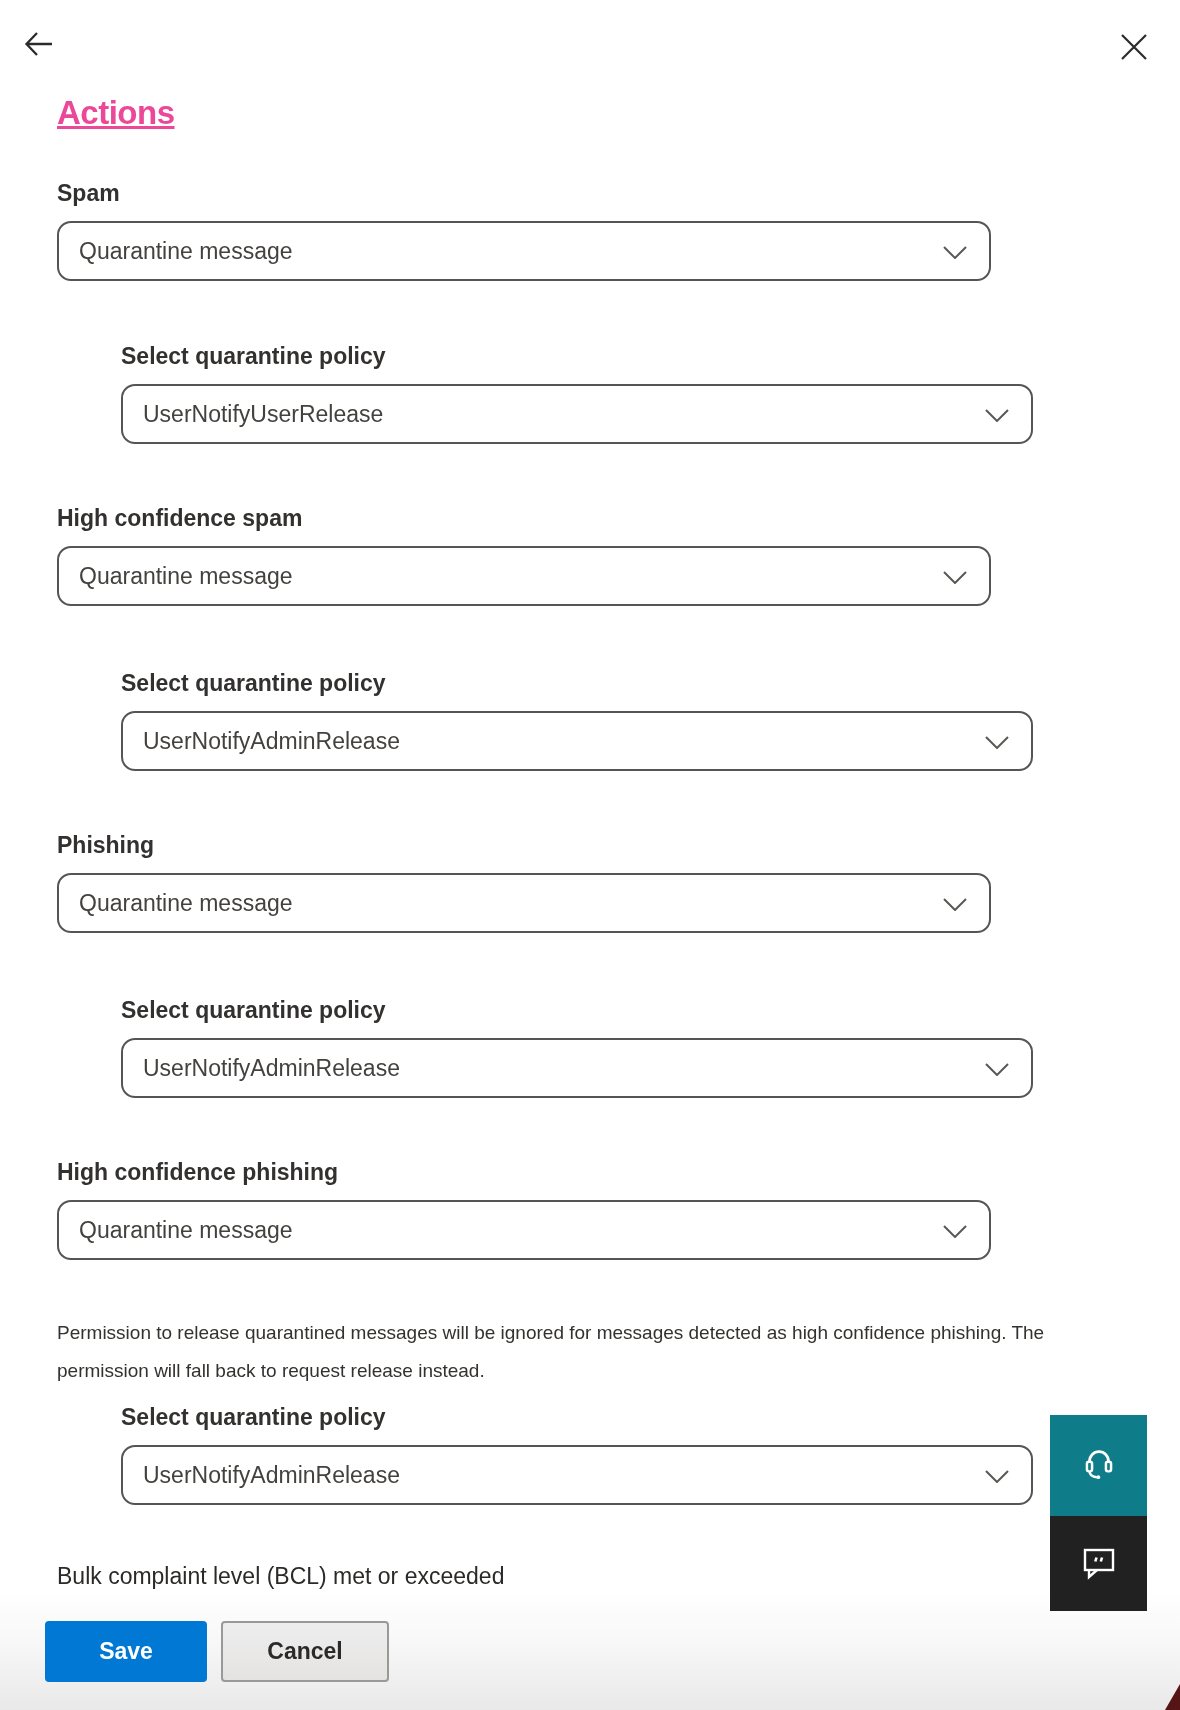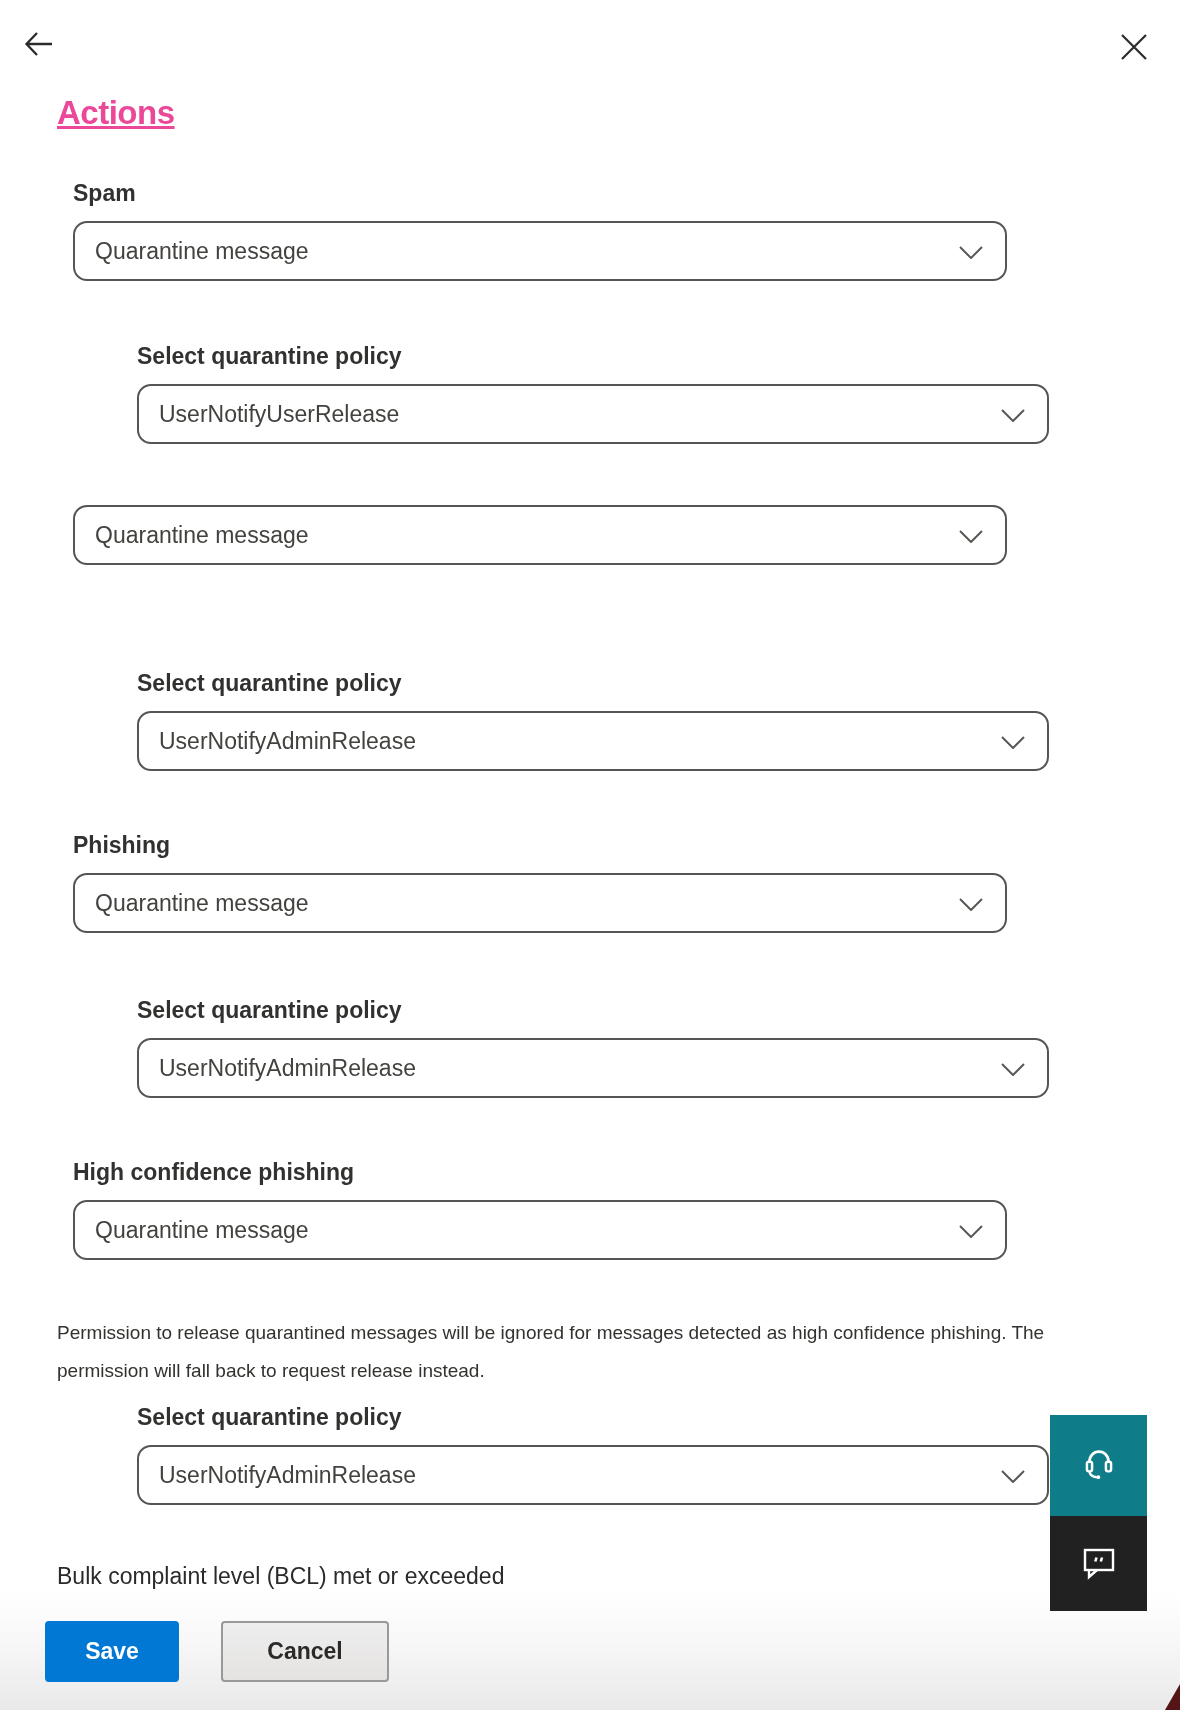--- a/index.html
+++ b/index.html
@@ -20,21 +20,21 @@
   #back-btn { left:18px; top:23px; }
   #close-btn { left:1112px; top:26px; }
 
   h1.page-title {
     position:absolute; left:57px; top:94px;
     font-size:33px; font-weight:700; color:#ec4899;
     letter-spacing:-0.5px;
     text-decoration:underline;
   }
 
-  .fgroup { position:absolute;margin-left:16px; }
+  .fgroup { position:absolute; }
   .fgroup .flabel {
     display:block;
     font-size:23px; font-weight:600; color:#323130;
     margin-bottom:14px;
     line-height:27px;
   }
   .combobox {
     position:relative;
     height:60px;
     border:2px solid #575553;
@@ -84,21 +84,21 @@
   }
   .btn {
     position:absolute; top:29px;
     height:61px;
     font-family:"Liberation Sans", sans-serif;
     font-size:23px; font-weight:600;
     border-radius:4px; cursor:pointer;
     display:flex; align-items:center; justify-content:center;
   }
   .btn-save {
-    left:45px; width:134px;
+    left:45px; width:162px;
     background:var(--accent-blue,#0078d4);
     color:#ffffff; border:none;
   }
   .btn-cancel {
     left:221px; width:168px;
     background:linear-gradient(180deg,#efeeee 0%,#e4e3e2 100%);
     color:#2b2a29; border:2px solid #9b9997;
   }
 
   .side-btn {
@@ -155,20 +155,21 @@
     <span class="cvalue">UserNotifyUserRelease</span>
     <span class="chev">
       <svg width="24" height="13" viewBox="0 0 24 13" fill="none">
           <path d="M1 1 L12 12 L23 1" stroke="#5a5855" stroke-width="2" fill="none"></path>
         </svg>
     </span>
   </div>
 </div>
 
 <div class="fgroup" id="g3">
+  <span class="flabel">High confidence spam</span>
   <div class="combobox w-main">
     <span class="cvalue">Quarantine message</span>
     <span class="chev">
       <svg width="24" height="13" viewBox="0 0 24 13" fill="none">
           <path d="M1 1 L12 12 L23 1" stroke="#5a5855" stroke-width="2" fill="none"></path>
         </svg>
     </span>
   </div>
 </div>
 

